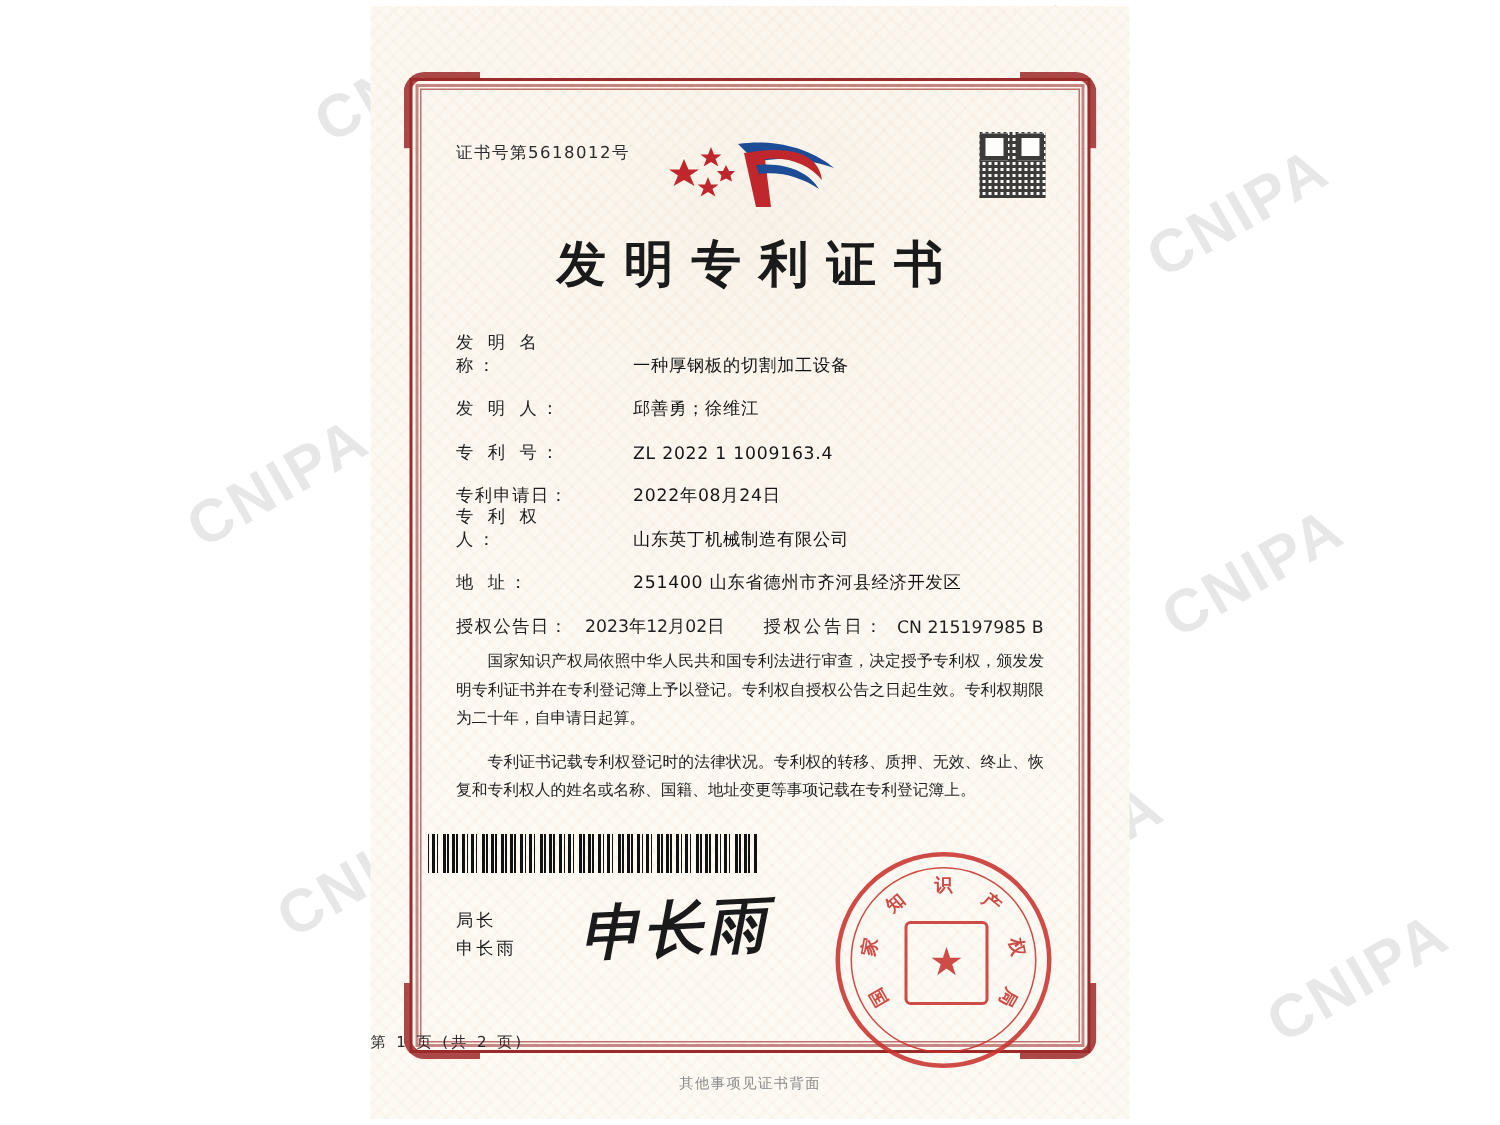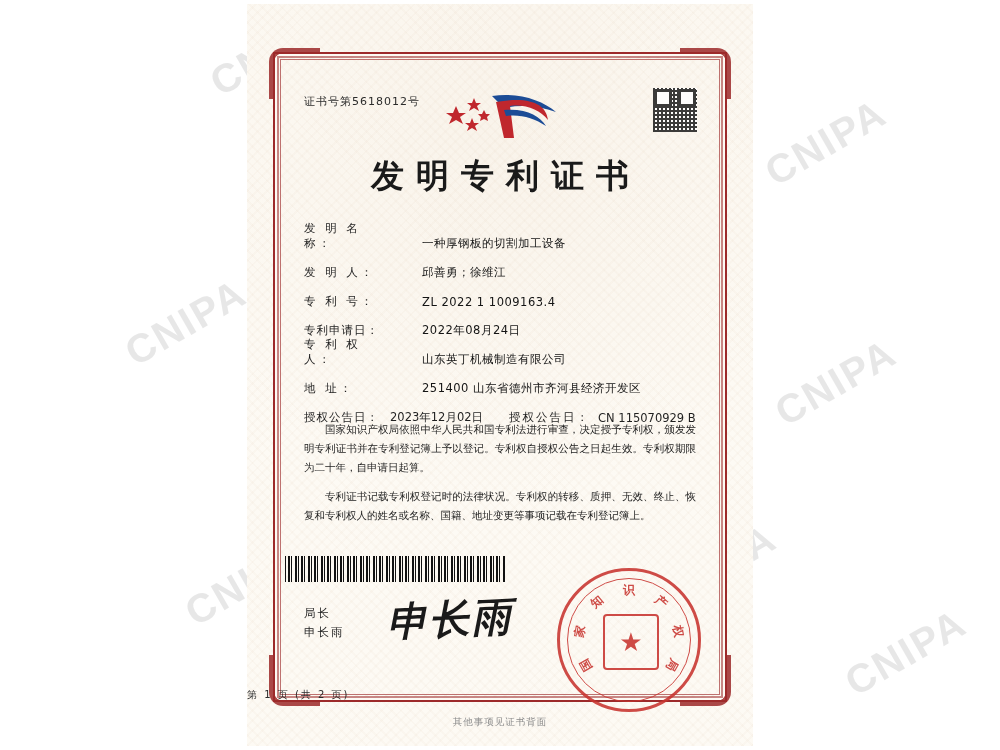--- a/index.html
+++ b/index.html
@@ -182,21 +182,21 @@
     letter-spacing: 2px;
     padding-right: 8px;
   }
   .field-row .sub-value { flex: 0 0 auto; }
 
   
   .paragraphs {
     position: absolute;
     left: 57px;
     right: 57px;
-    top: 416px;
+    top: 428px;
     font-size: 10.5px;
     line-height: 19px;
     color: #1f1f1f;
     text-align: justify;
   }
   .paragraphs p {
     margin: 0 0 10px 0;
     text-indent: 21px;
   }
 
@@ -383,21 +383,21 @@
         <div class="field-value">山东英丁机械制造有限公司</div>
       </div>
       <div class="field-row">
         <div class="field-label">地        址：</div>
         <div class="field-value">251400 山东省德州市齐河县经济开发区</div>
       </div>
       <div class="field-row">
         <div class="field-label wide">授权公告日：</div>
         <div class="sub-value">2023年12月02日</div>
         <div class="sub-label" style="padding-left:26px;">授权公告日：</div>
-        <div class="sub-value">CN 115070929 B</div>
+        <div class="sub-value">CN 215197985 B</div>
       </div>
     </div>
 
     <div class="paragraphs">
       <p>国家知识产权局依照中华人民共和国专利法进行审查，决定授予专利权，颁发发明专利证书并在专利登记簿上予以登记。专利权自授权公告之日起生效。专利权期限为二十年，自申请日起算。</p>
       <p>专利证书记载专利权登记时的法律状况。专利权的转移、质押、无效、终止、恢复和专利权人的姓名或名称、国籍、地址变更等事项记载在专利登记簿上。</p>
     </div>
 
     <div class="barcode"></div>
 

